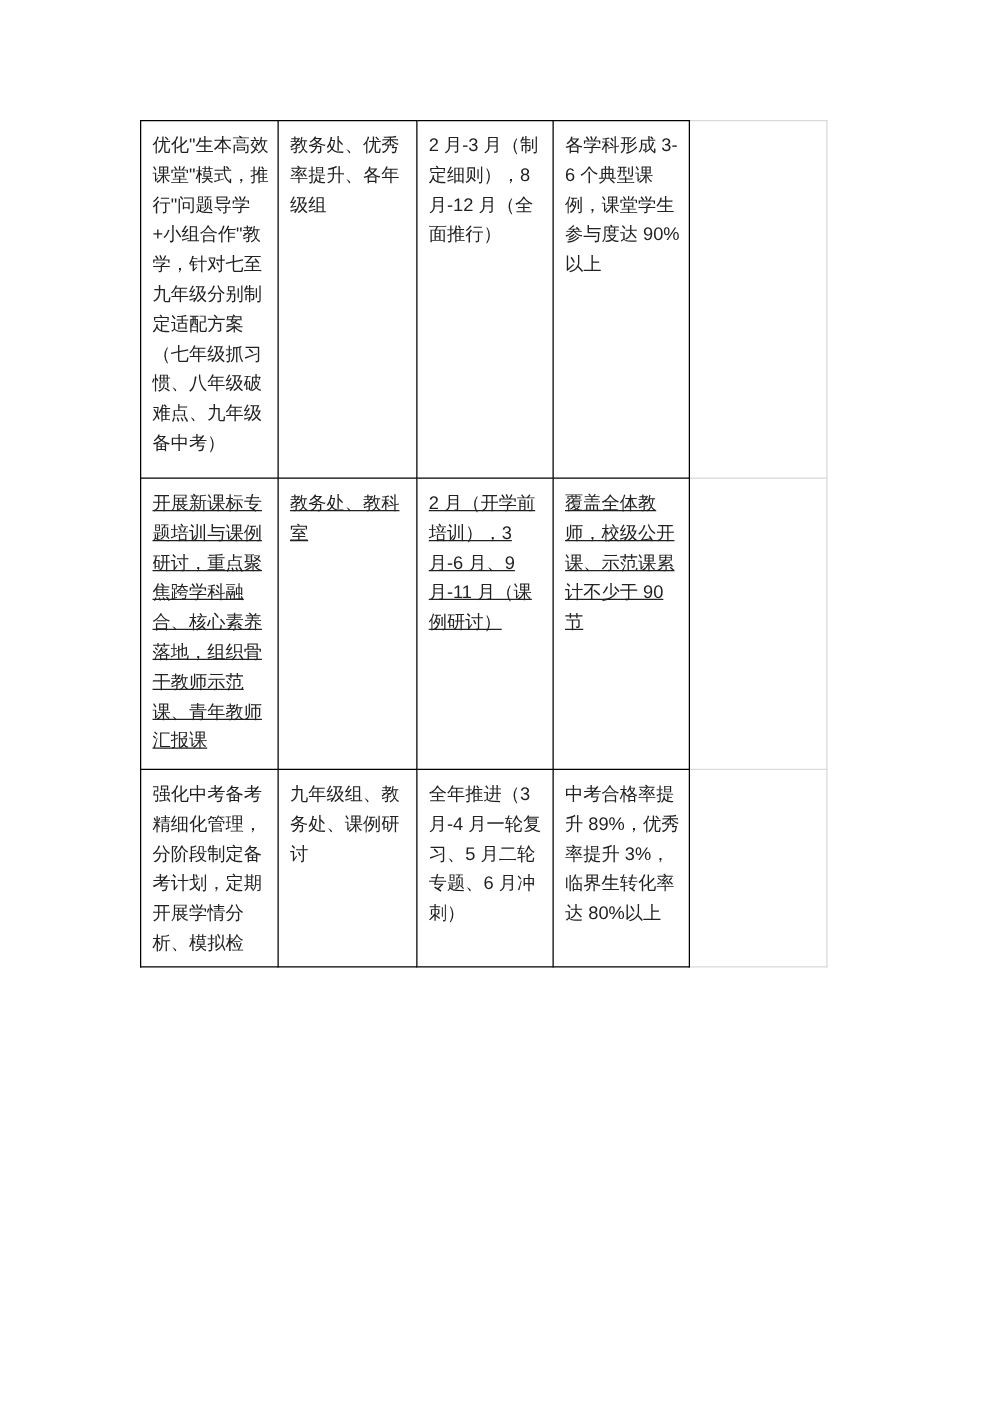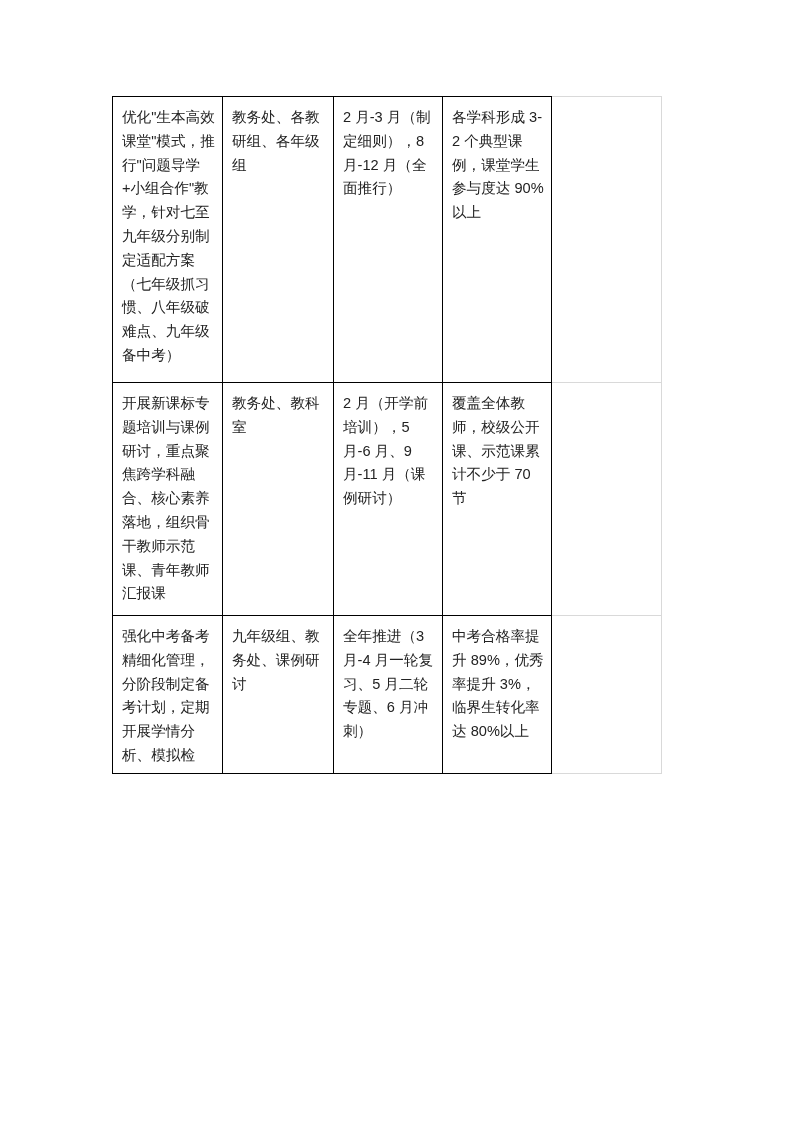--- a/index.html
+++ b/index.html
@@ -23,21 +23,21 @@
     border-collapse: collapse;
     table-layout: fixed;
     width: 549px;
   }
   col.c-task   { width: 110px; }
   col.c-resp   { width: 111px; }
   col.c-time   { width: 109px; }
   col.c-target { width: 109px; }
   col.c-remark { width: 110px; }
   tr.r0 { height: 286px; }
-  tr.r1 { height: 233px; }
+  tr.r1 { height: 233px; text-decoration: underline; }
   tr.r2 { height: 239px; }
   tr.r3 { height: 158px; }
   td {
     vertical-align: top;
     padding: 0;
   }
   td.dark  { border: 1px solid #000000; }
   td.ghost { border: 1px solid #d9d9d9; }
   .cellpad {
     padding: 9px 4px 0 9px;
@@ -63,44 +63,44 @@
       <col class="c-time">
       <col class="c-target">
       <col class="c-remark">
     </colgroup>
     <tbody>
       <tr class="r0">
         <td class="dark">
             <div class="cellpad">优化"生本高效课堂"模式，推行"问题导学+小组合作"教学，针对七至九年级分别制定适配方案（七年级抓习惯、八年级破难点、九年级备中考）</div>
           </td>
         <td class="dark">
-            <div class="cellpad">教务处、各教研组、各年级组</div>
+            <div class="cellpad">教务处、优秀率提升、各年级组</div>
           </td>
         <td class="dark">
             <div class="cellpad">2 月-3 月（制定细则），8 月-12 月（全面推行）</div>
           </td>
         <td class="dark">
-            <div class="cellpad">各学科形成 3-2 个典型课例，课堂学生参与度达 90%以上</div>
+            <div class="cellpad">各学科形成 3-6 个典型课例，课堂学生参与度达 90%以上</div>
           </td>
         <td class="ghost">
             <div class="cellpad"></div>
           </td>
       </tr>
       <tr class="r1">
         <td class="dark">
             <div class="cellpad">开展新课标专题培训与课例研讨，重点聚焦跨学科融合、核心素养落地，组织骨干教师示范课、青年教师汇报课</div>
           </td>
         <td class="dark">
             <div class="cellpad">教务处、教科室</div>
           </td>
         <td class="dark">
-            <div class="cellpad">2 月（开学前培训），5 月-6 月、9 月-11 月（课例研讨）</div>
+            <div class="cellpad">2 月（开学前培训），3 月-6 月、9 月-11 月（课例研讨）</div>
           </td>
         <td class="dark">
-            <div class="cellpad">覆盖全体教师，校级公开课、示范课累计不少于 70 节</div>
+            <div class="cellpad">覆盖全体教师，校级公开课、示范课累计不少于 90 节</div>
           </td>
         <td class="ghost">
             <div class="cellpad"></div>
           </td>
       </tr>
       <tr class="r3">
         <td class="dark">
             <div class="cellpad">强化中考备考精细化管理，分阶段制定备考计划，定期开展学情分析、模拟检</div>
           </td>
         <td class="dark">

